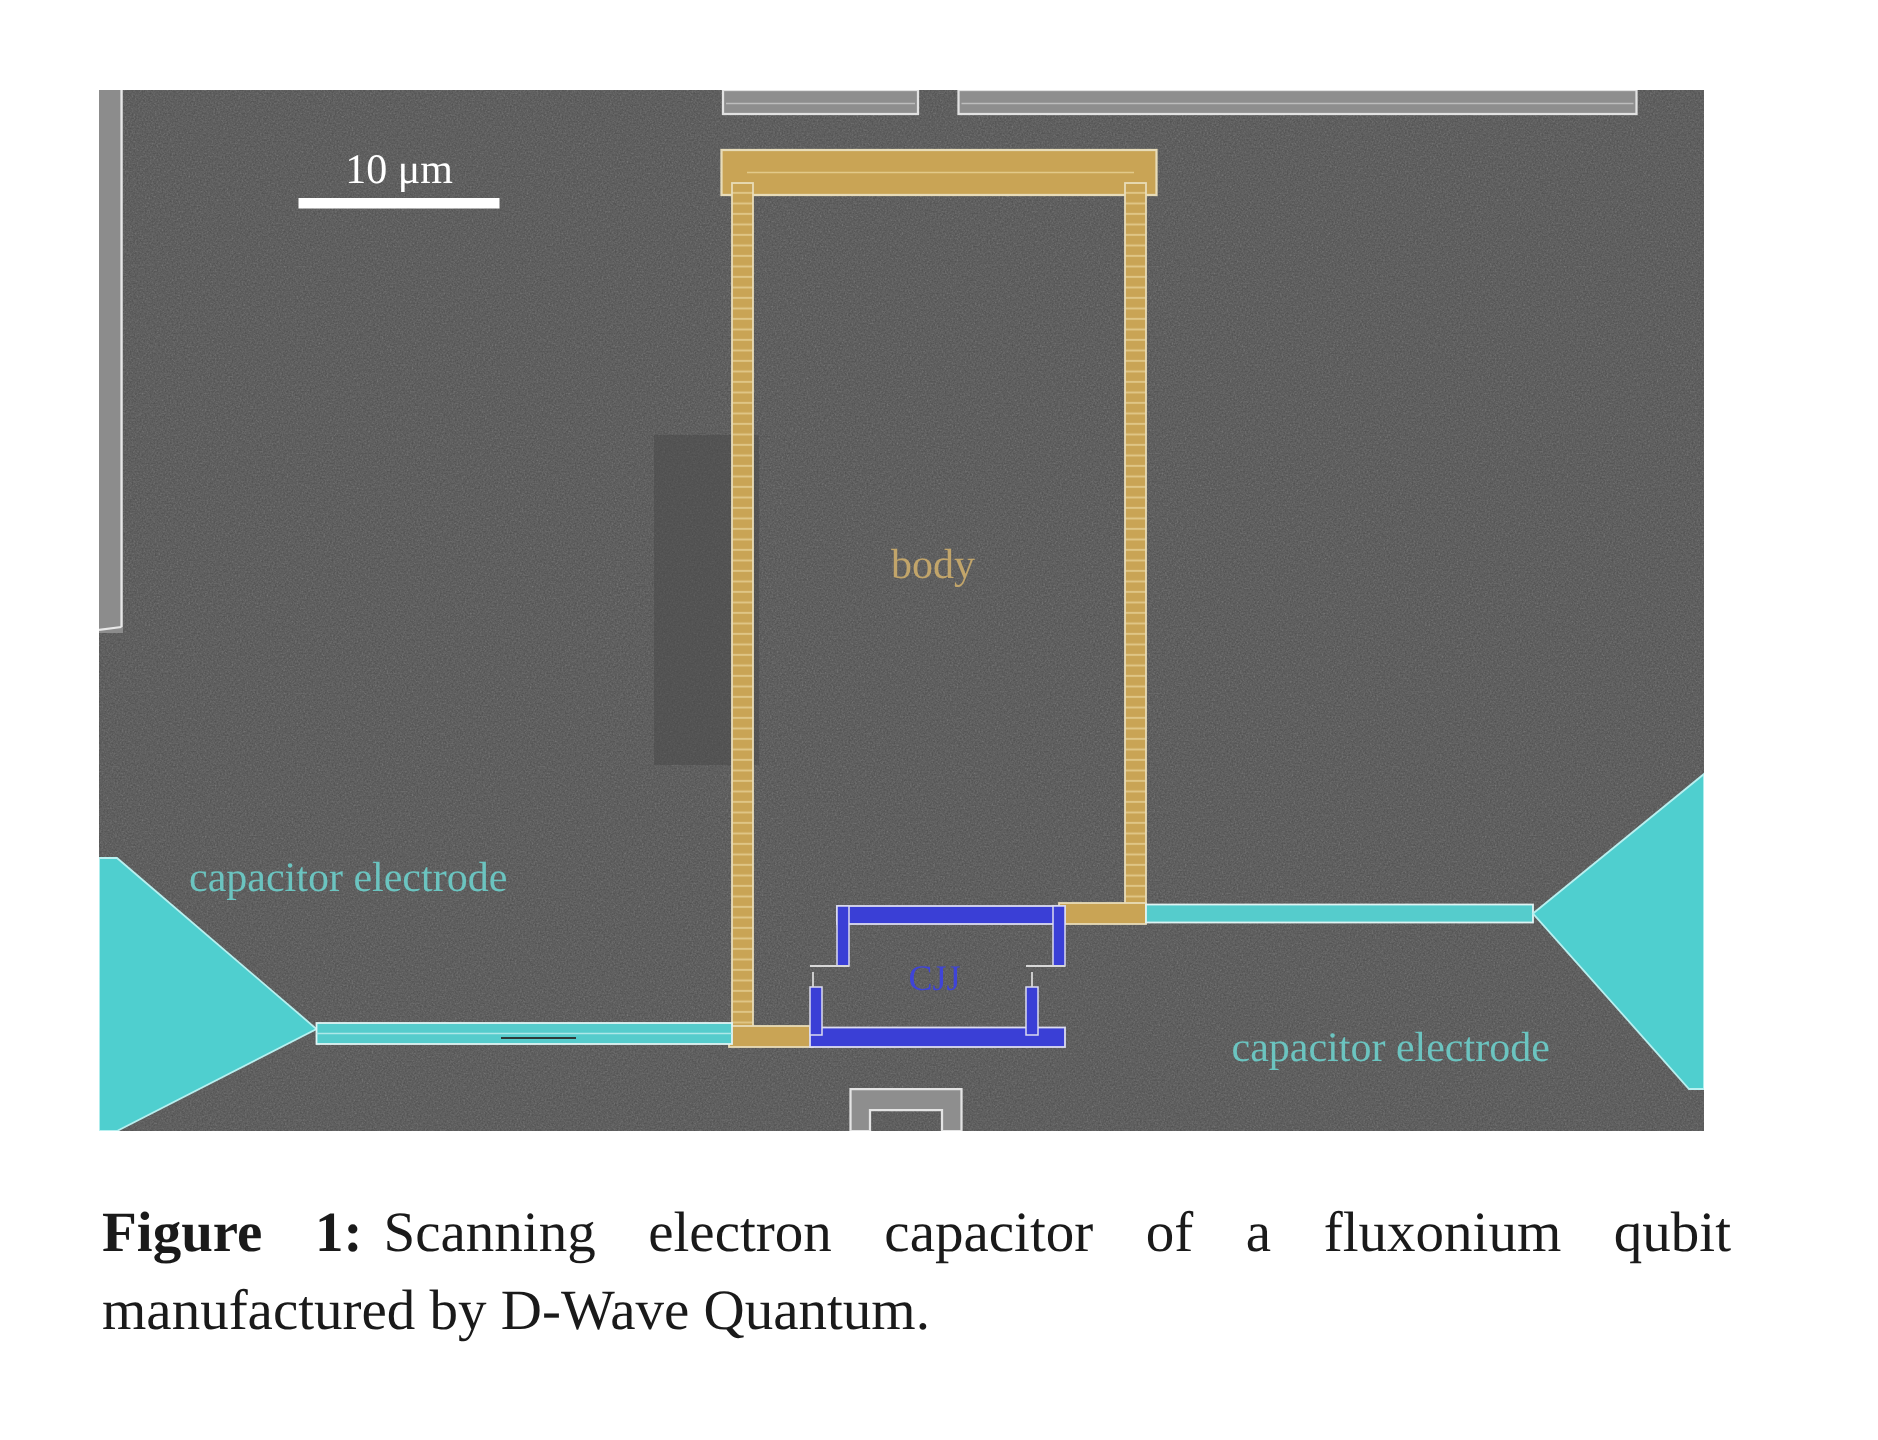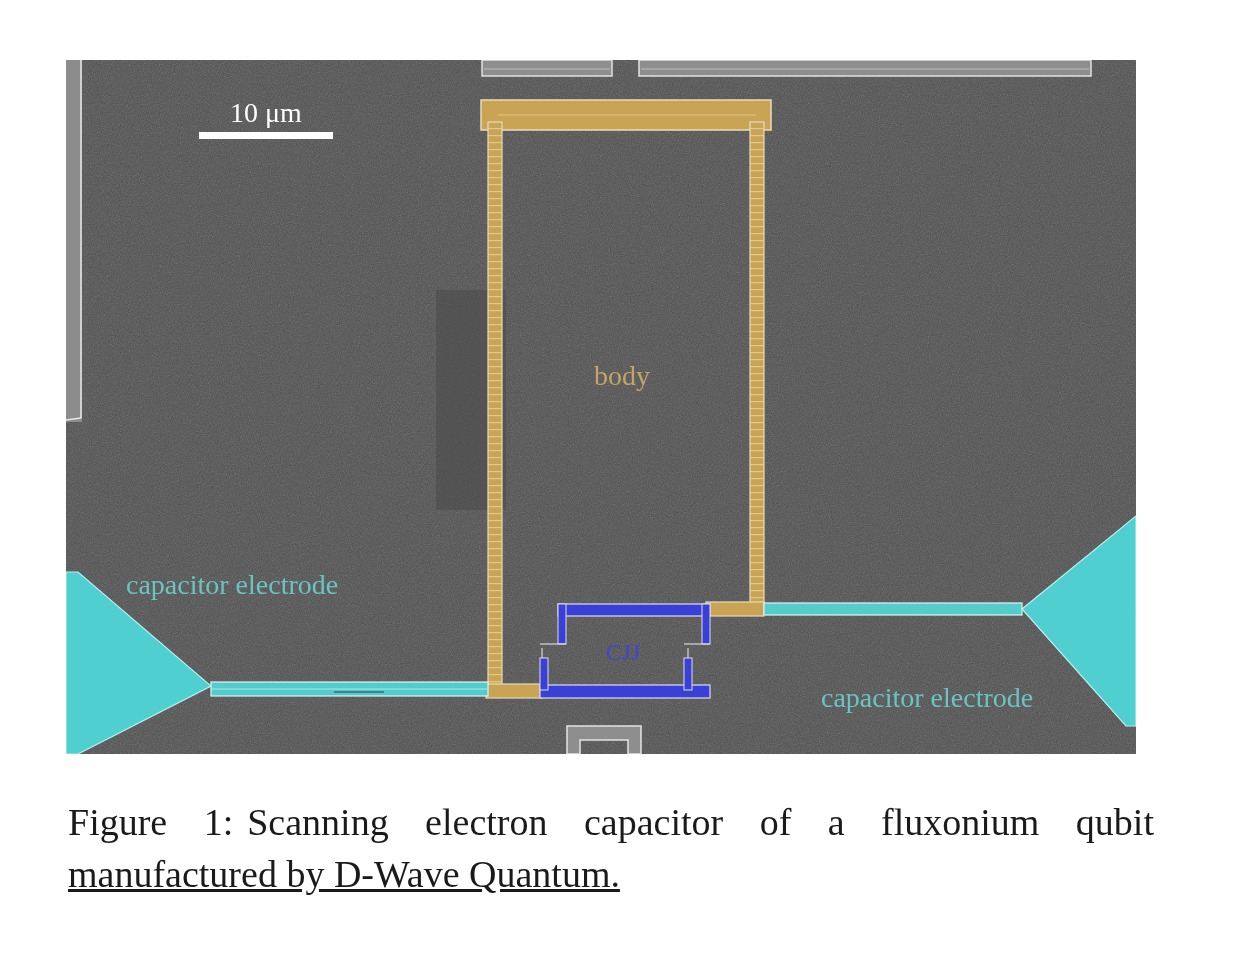--- a/index.html
+++ b/index.html
@@ -6,22 +6,22 @@
     body { width: 1252px; height: 960px; position: relative; overflow: hidden; }
     .figure { position: absolute; left: 66px; top: 60px; width: 1070px; height: 663px; }
     .figure svg { display: block; }
     .caption {
       position: absolute; left: 68px; top: 796px; width: 1086px;
       font-family: "Liberation Serif", "DejaVu Serif", serif;
       font-size: 38px; line-height: 52px; color: #1a1a1a;
       text-align: justify; text-align-last: left;
     }
     .caption-line1 { display: block; text-align: justify; text-align-last: justify; white-space: nowrap; }
-    .caption-line2 { display: block; text-decoration: underline; }
-    .caption .label { font-weight: normal; margin-right: 14px; }
+    .caption-line2 { display: block; }
+    .caption .label { font-weight: bold; margin-right: 14px; }
     .svg-text-serif { font-family: "Liberation Serif", "DejaVu Serif", serif; }
   </style>
 </head>
 <body>
 
 <div class="figure">
   <svg width="1070" height="694" viewBox="0 0 1070 694" xmlns="http://www.w3.org/2000/svg">
     <defs>
       <filter id="grain" x="0" y="0" width="100%" height="100%">
         <feTurbulence type="fractalNoise" baseFrequency="0.9" numOctaves="2" seed="4" result="n"></feTurbulence>

